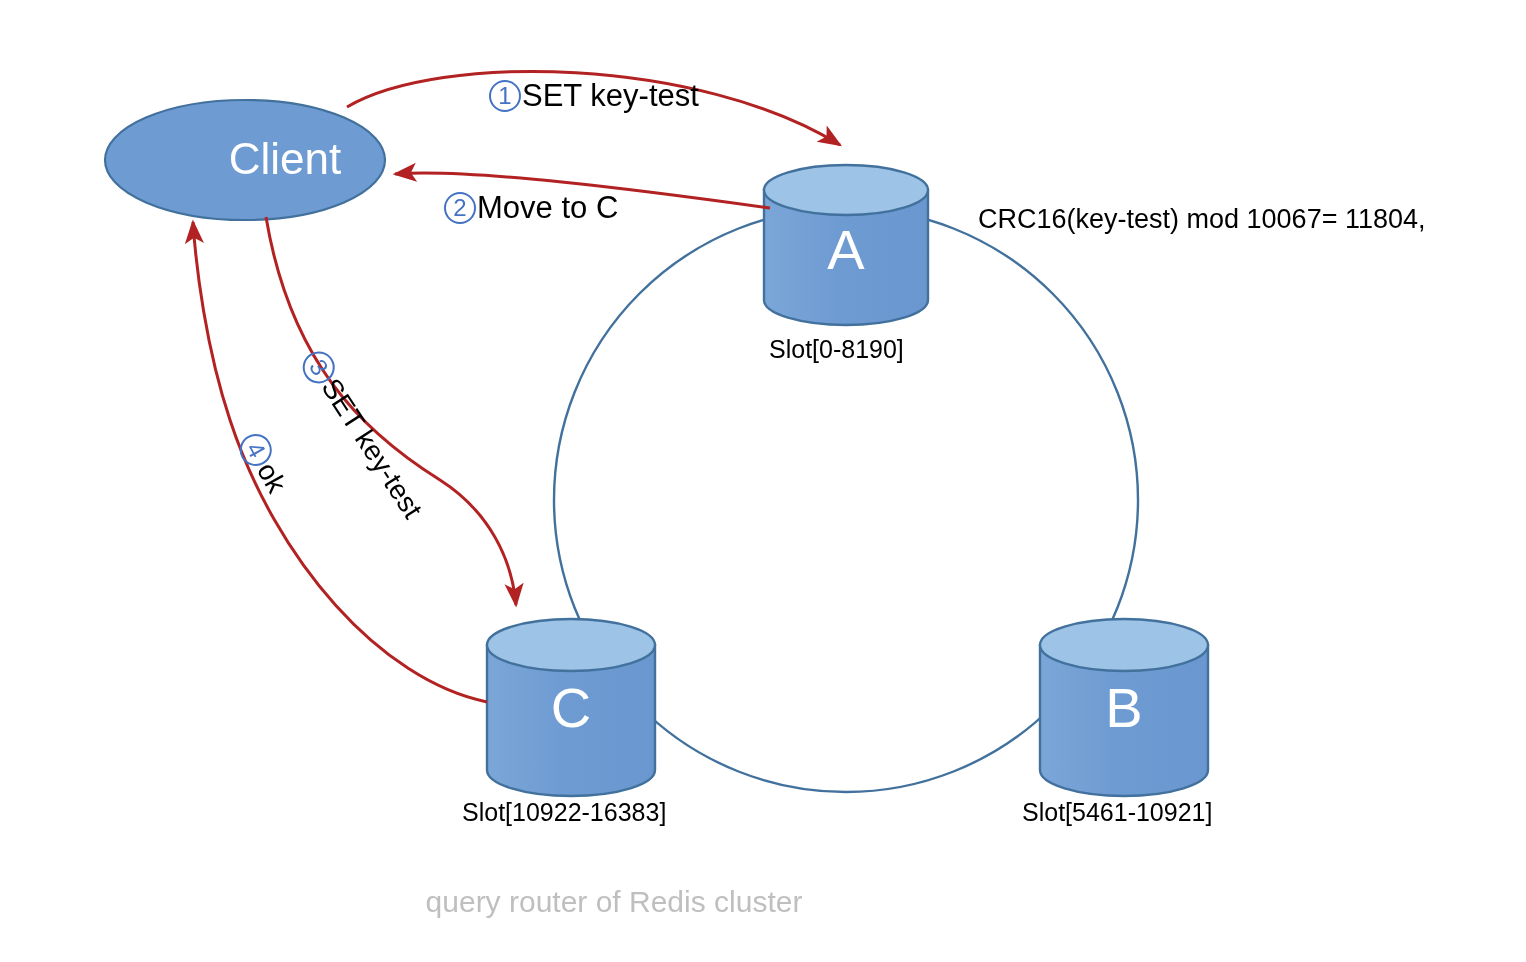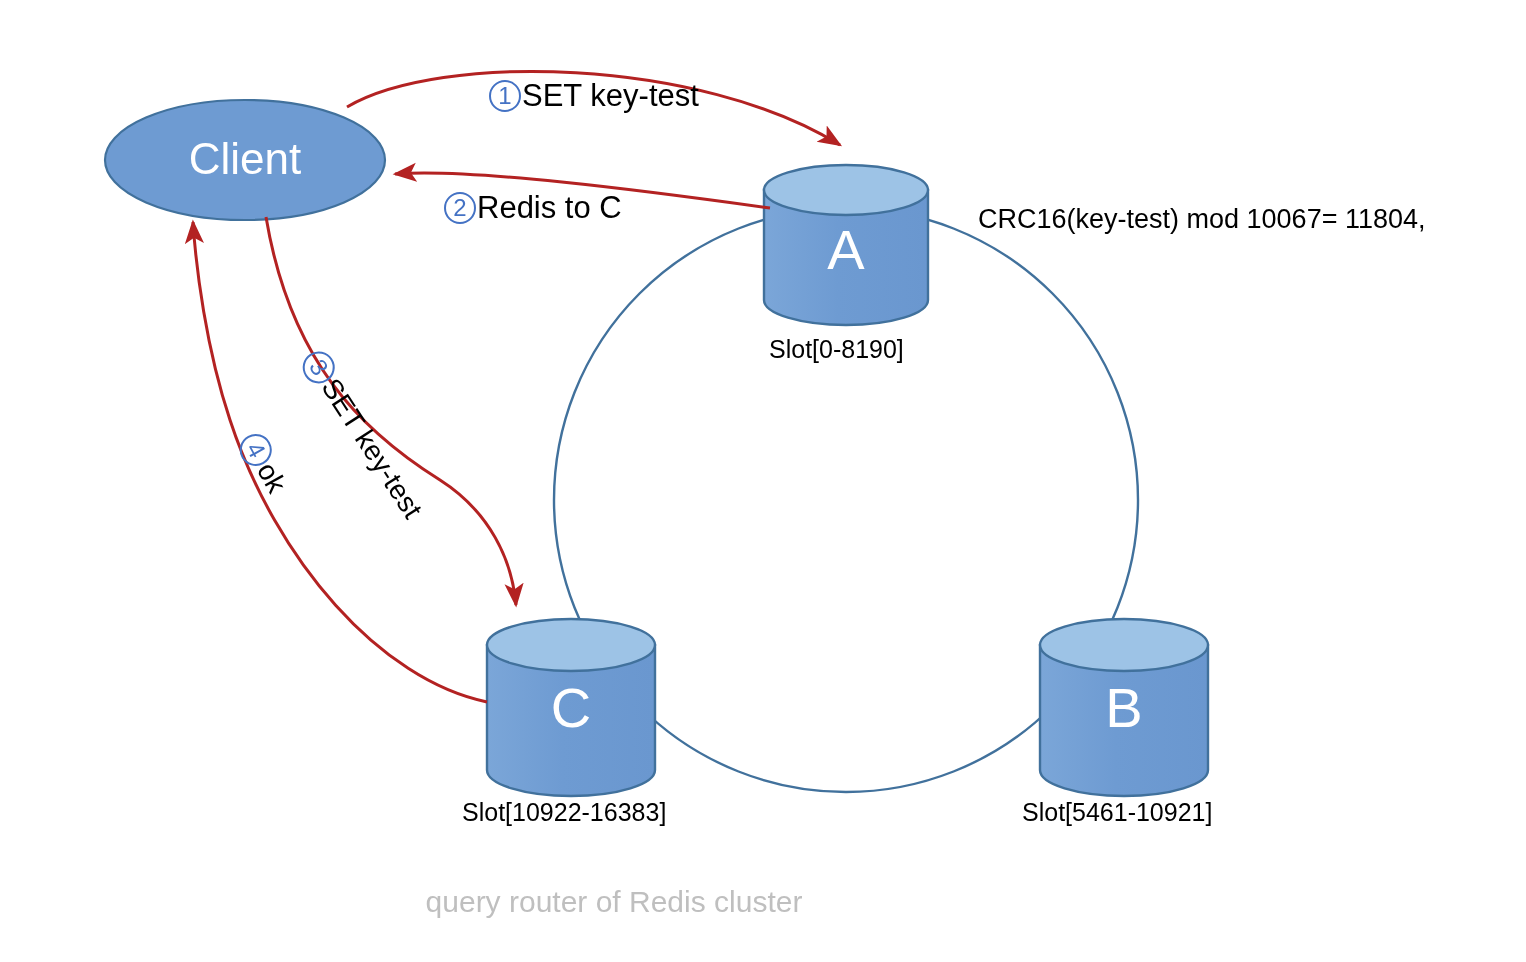--- a/index.html
+++ b/index.html
@@ -65,38 +65,38 @@
 
     <path d="M347,107 C440,52 700,58 840,145" fill="none" stroke="#b32222" stroke-width="3" marker-end="url(#arrowRed)"></path>
 
     <path d="M770,208 C640,190 470,168 395,174" fill="none" stroke="#b32222" stroke-width="3" marker-end="url(#arrowRed)"></path>
 
     <path d="M266,217 C290,360 360,430 440,480 C490,512 512,560 516,605" fill="none" stroke="#b32222" stroke-width="3" marker-end="url(#arrowRed)"></path>
 
     <path d="M487,702 C380,680 276,560 230,420 C206,348 196,268 193,222" fill="none" stroke="#b32222" stroke-width="3" marker-end="url(#arrowRed)"></path>
   </svg>
 
-  <div class="client-label" style="left:105px;top:137px;">Client</div>
+  <div class="client-label" style="left:105px;top:137px;padding-left:40px;">Client</div>
 
   <div class="node-letter" style="left:766px;top:222px;width:160px;">A</div>
   <div class="node-letter" style="left:1044px;top:680px;width:160px;">B</div>
   <div class="node-letter" style="left:491px;top:680px;width:160px;">C</div>
 
   <div class="slot-label" style="left:769px;top:335px;">Slot[0-8190]</div>
   <div class="slot-label" style="left:1022px;top:798px;text-align:center;">Slot[5461-10921]</div>
   <div class="slot-label" style="left:462px;top:798px;">Slot[10922-16383]</div>
 
   <div class="step" style="left:489px;top:78px;">
     <span class="badge">1</span>
     <span class="step-text">SET key-test</span>
   </div>
 
   <div class="step" style="left:444px;top:190px;">
     <span class="badge">2</span>
-    <span class="step-text">Redis to C</span>
+    <span class="step-text">Move to C</span>
   </div>
 
   <div class="step rot" style="left:310px;top:338px;transform:rotate(57deg);">
     <span class="badge">3</span>
     <span class="step-text" style="font-size:28px;">SET key-test</span>
   </div>
 
   <div class="step rot" style="left:248px;top:420px;transform:rotate(61deg);">
     <span class="badge">4</span>
     <span class="step-text" style="font-size:28px;">ok</span>

